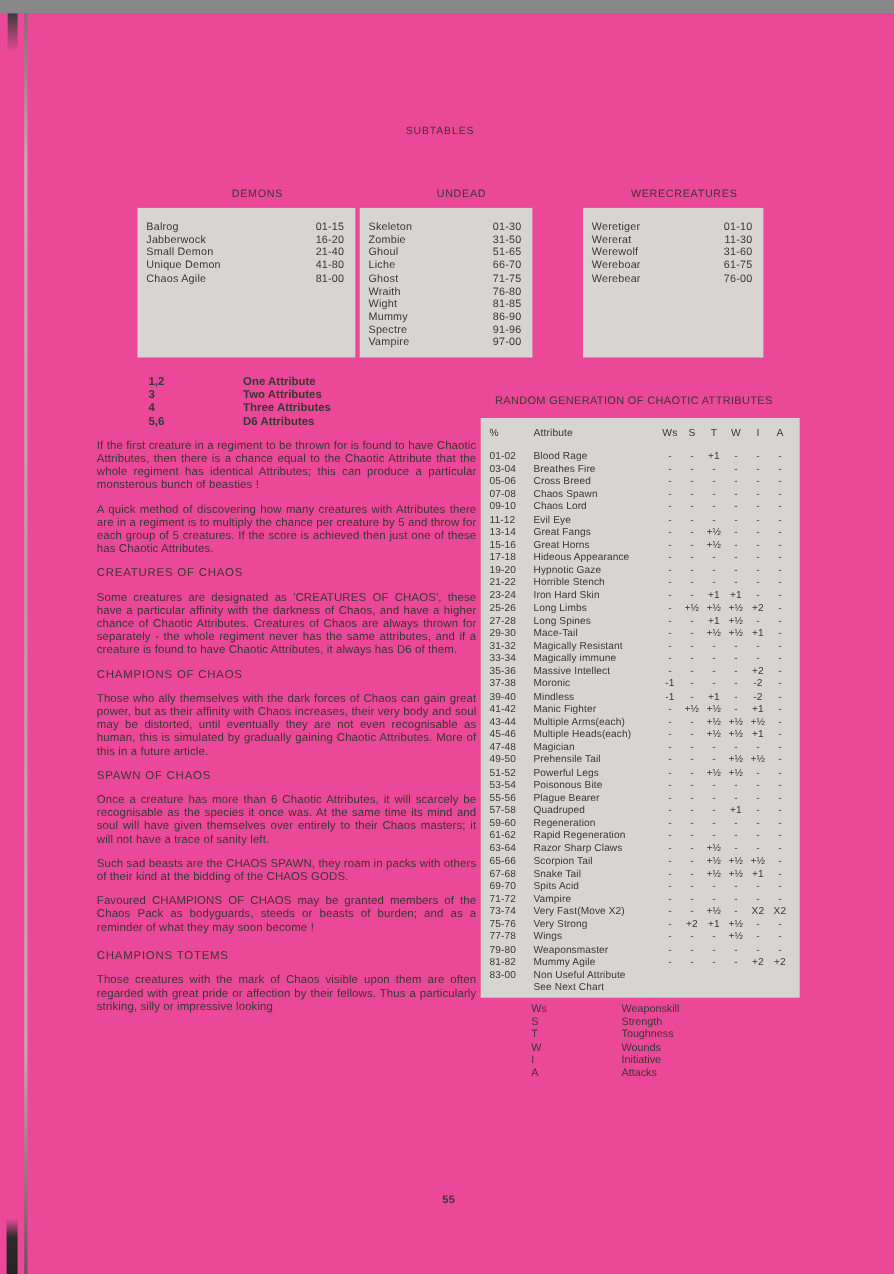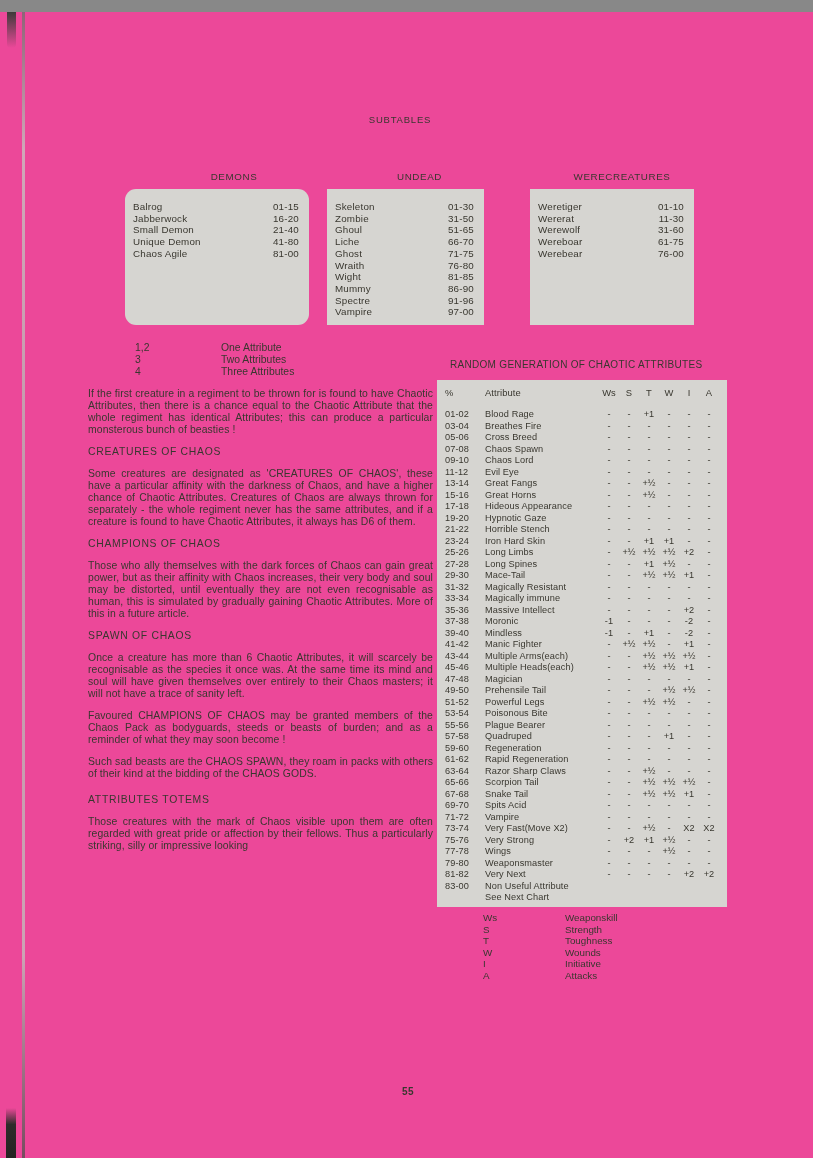--- a/index.html
+++ b/index.html
@@ -23,21 +23,21 @@
 
   .panel-title{position:absolute;text-align:center;font-size:9.8px;letter-spacing:.6px;}
   .panel{position:absolute;top:177px;height:136px;background:#d6d5d1;box-sizing:border-box;
     padding:12px 10px 0 8px;}
   .srow{display:flex;justify-content:space-between;font-size:9.8px;line-height:11.7px;letter-spacing:.2px;}
 
   .left-col{position:absolute;left:88px;top:328px;width:345px;font-size:10.4px;line-height:12px;}
   .para{margin:0 0 10px;text-align:justify;letter-spacing:.1px;}
   .heading{margin:0 0 10px;letter-spacing:.7px;}
   .gap-lg{margin-top:14px;}
-  .d6table{margin:2px 0 10px;}
+  .d6table{margin:2px 0 10px;font-weight:bold;}
   .d6row{display:flex;line-height:12px;}
   .d6row .roll{width:133px;padding-left:47px;box-sizing:border-box;}
 
   .attr-heading{position:absolute;left:450px;top:347px;width:300px;font-size:10px;letter-spacing:.3px;}
   .attr-panel{position:absolute;left:437px;top:368px;width:290px;height:527px;background:#d6d5d1;
     box-sizing:border-box;padding:6px 8px 0;}
   .arow{display:grid;grid-template-columns:40px 114px repeat(6,1fr);font-size:9.2px;line-height:11.5px;
     letter-spacing:.1px;white-space:nowrap;}
   .arow .v{text-align:center;}
   .ahead{line-height:14px;margin-bottom:9px;font-size:9.4px;}
@@ -55,21 +55,21 @@
   <div class="blob-top"></div>
   <div class="blob-bottom"></div>
   <div class="bottom-band"></div>
 
   <div class="subtables-title">SUBTABLES</div>
 
   <div class="panel-title" style="left:142px;top:159px;width:184px;">DEMONS</div>
   <div class="panel-title" style="left:327px;top:159px;width:185px;">UNDEAD</div>
   <div class="panel-title" style="left:530px;top:159px;width:184px;">WERECREATURES</div>
 
-  <div class="panel" style="left:125px;width:184px;border-radius:11px;">
+  <div class="panel" style="left:125px;width:198px;">
       <div class="srow">
         <span>Balrog</span>
         <span>01-15</span>
       </div>
       <div class="srow">
         <span>Jabberwock</span>
         <span>16-20</span>
       </div>
       <div class="srow">
         <span>Small Demon</span>
@@ -156,31 +156,36 @@
           <span>One Attribute</span>
         </div>
         <div class="d6row">
           <span class="roll">3</span>
           <span>Two Attributes</span>
         </div>
         <div class="d6row">
           <span class="roll">4</span>
           <span>Three Attributes</span>
         </div>
+        <div class="d6row">
+          <span class="roll">5,6</span>
+          <span>D6 Attributes</span>
+        </div>
       </div>
       <div class="para">If the first creature in a regiment to be thrown for is found to have Chaotic Attributes, then there is a chance equal to the Chaotic Attribute that the whole regiment has identical Attributes; this can produce a particular monsterous bunch of beasties !</div>
+      <div class="para">A quick method of discovering how many creatures with Attributes there are in a regiment is to multiply the chance per creature by 5 and throw for each group of 5 creatures. If the score is achieved then just one of these has Chaotic Attributes.</div>
       <div class="heading">CREATURES OF CHAOS</div>
       <div class="para">Some creatures are designated as 'CREATURES OF CHAOS', these have a particular affinity with the darkness of Chaos, and have a higher chance of Chaotic Attributes. Creatures of Chaos are always thrown for separately - the whole regiment never has the same attributes, and if a creature is found to have Chaotic Attributes, it always has D6 of them.</div>
       <div class="heading">CHAMPIONS OF CHAOS</div>
       <div class="para">Those who ally themselves with the dark forces of Chaos can gain great power, but as their affinity with Chaos increases, their very body and soul may be distorted, until eventually they are not even recognisable as human, this is simulated by gradually gaining Chaotic Attributes. More of this in a future article.</div>
       <div class="heading">SPAWN OF CHAOS</div>
       <div class="para">Once a creature has more than 6 Chaotic Attributes, it will scarcely be recognisable as the species it once was. At the same time its mind and soul will have given themselves over entirely to their Chaos masters; it will not have a trace of sanity left.</div>
+      <div class="para">Such sad beasts are the CHAOS SPAWN, they roam in packs with others of their kind at the bidding of the CHAOS GODS.</div>
       <div class="para">Favoured CHAMPIONS OF CHAOS may be granted members of the Chaos Pack as bodyguards, steeds or beasts of burden; and as a reminder of what they may soon become !</div>
-      <div class="para">Such sad beasts are the CHAOS SPAWN, they roam in packs with others of their kind at the bidding of the CHAOS GODS.</div>
-      <div class="heading gap-lg">ATTRIBUTES TOTEMS</div>
+      <div class="heading gap-lg">CHAMPIONS TOTEMS</div>
       <div class="para">Those creatures with the mark of Chaos visible upon them are often regarded with great pride or affection by their fellows. Thus a particularly striking, silly or impressive looking</div>
     </div>
 
   <div class="attr-heading">RANDOM GENERATION OF CHAOTIC ATTRIBUTES</div>
   <div class="attr-panel">
     <div class="arow ahead">
         <span>%</span>
         <span>Attribute</span>
         <span class="v">Ws</span>
         <span class="v">S</span>
@@ -585,21 +590,21 @@
           <span>Weaponsmaster</span>
           <span class="v">-</span>
           <span class="v">-</span>
           <span class="v">-</span>
           <span class="v">-</span>
           <span class="v">-</span>
           <span class="v">-</span>
         </div>
         <div class="arow">
           <span>81-82</span>
-          <span>Very Next</span>
+          <span>Mummy Agile</span>
           <span class="v">-</span>
           <span class="v">-</span>
           <span class="v">-</span>
           <span class="v">-</span>
           <span class="v">+2</span>
           <span class="v">+2</span>
         </div>
         <div class="arow">
           <span>83-00</span>
           <span>Non Useful Attribute</span>

